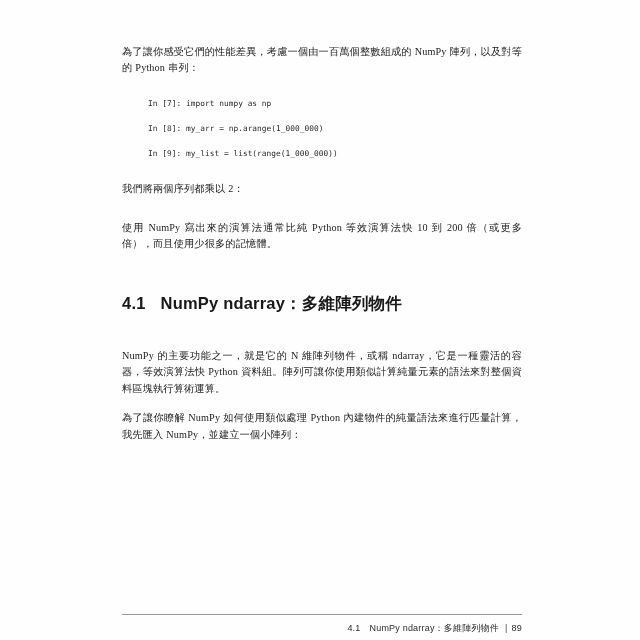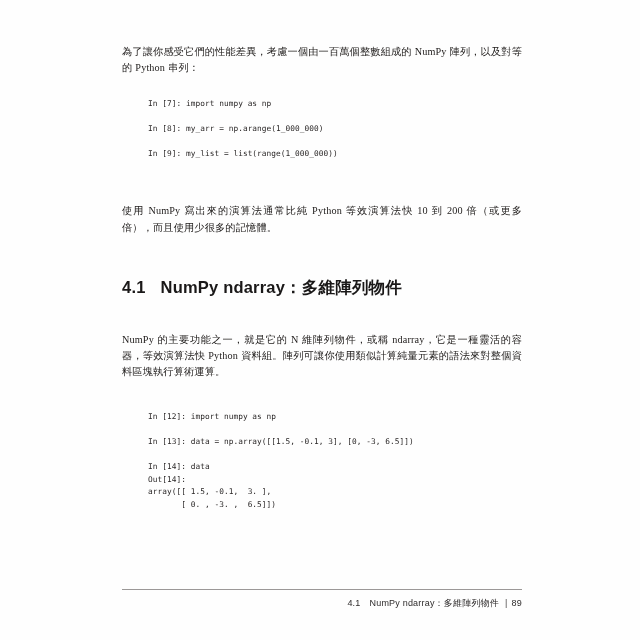--- a/index.html
+++ b/index.html
@@ -74,21 +74,21 @@
     color: #2a2727;
     white-space: pre;
     margin-left: 26px;
     letter-spacing: 0.05px;
   }
 
   
   #footer {
     position: absolute;
     left: 122px;
-    top: 589px;
+    top: 614px;
     width: 400px;
   }
   #footer .rule {
     border-top: 1px solid #9b9897;
     width: 100%;
     height: 0;
   }
   #footer .line {
     margin-top: 7px;
     text-align: right;
@@ -114,20 +114,21 @@
     <div class="gap-md"></div>
 
     <pre class="code">In [7]: import numpy as np
 
 In [8]: my_arr = np.arange(1_000_000)
 
 In [9]: my_list = list(range(1_000_000))</pre>
 
     <div class="gap-md"></div>
 
+    <p class="para">我們將兩個序列都乘以 2：</p>
 
     <div class="gap-sm"></div>
 
 
     <div class="gap-md"></div>
 
     <p class="para">使用 NumPy 寫出來的演算法通常比純 Python 等效演算法快 10 到 200 倍（或更多倍），而且使用少很多的記憶體。</p>
 
     <div class="gap-xl"></div>
 
@@ -135,31 +136,24 @@
       <span class="num">4.1</span>
       <span class="htext">NumPy ndarray：多維陣列物件</span>
     </h2>
 
     <div class="gap-lg"></div>
 
     <p class="para">NumPy 的主要功能之一，就是它的 N 維陣列物件，或稱 ndarray，它是一種靈活的容器，等效演算法快 Python 資料組。陣列可讓你使用類似計算純量元素的語法來對整個資料區塊執行算術運算。</p>
 
     <div class="gap-md"></div>
 
+    <p class="para">為了讓你瞭解 NumPy 如何使用類似處理 Python 內建物件的純量語法來進行匹量計算，我先匯入 NumPy，並建立一個小陣列：</p>
 
     <div class="gap-sm"></div>
 
-    <pre class="code">In [12]: import numpy as np
-
-In [13]: data = np.array([[1.5, -0.1, 3], [0, -3, 6.5]])
-
-In [14]: data
-Out[14]:
-array([[ 1.5, -0.1,  3. ],
-       [ 0. , -3. ,  6.5]])</pre>
 
   </div>
 
   <div id="footer">
     <div class="rule"></div>
     <div class="line">
       <span class="fnum">4.1</span><span class="ftitle">NumPy ndarray：多維陣列物件</span><span class="fsep">|</span><span class="fpage">89</span>
     </div>
   </div>
 

